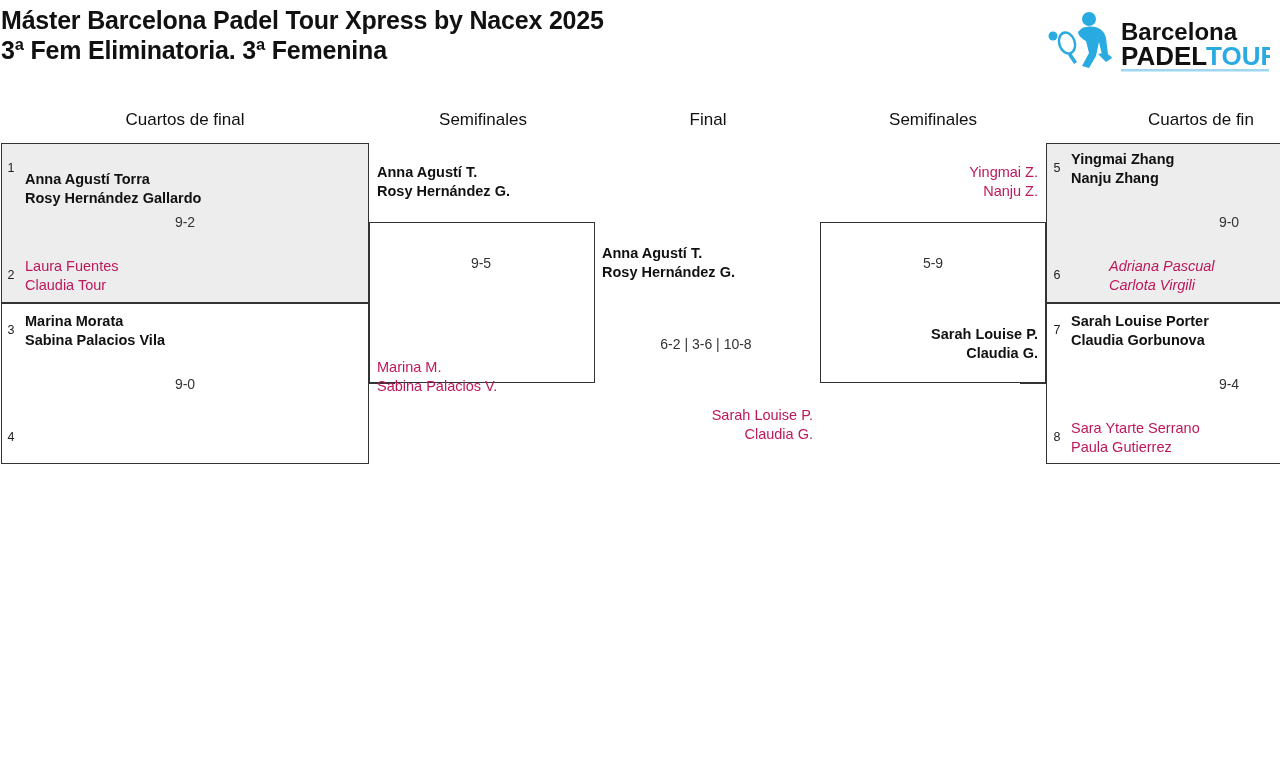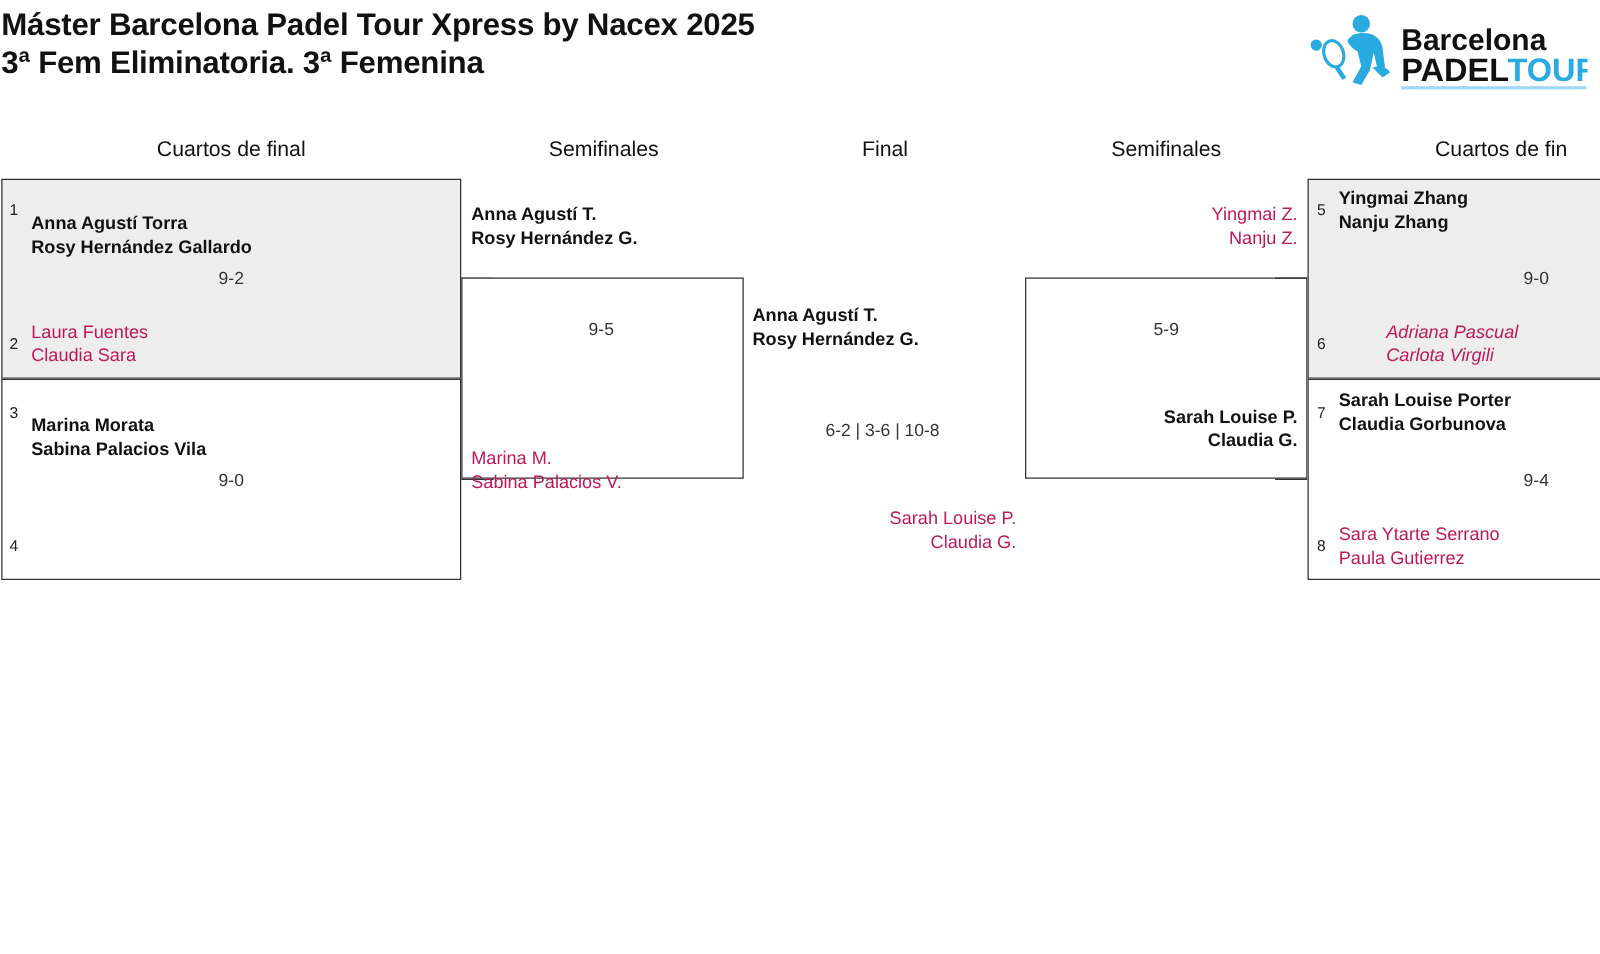--- a/index.html
+++ b/index.html
@@ -98,26 +98,26 @@
   <div class="box shaded" style="left:1px; top:143px; width:368px; height:160px;"></div>
   <div class="seed" style="left:4px; top:161px;">1</div>
   <div class="team win" style="left:25px; top:142px;margin-top:28px;">
     <span class="ln">Anna Agustí Torra</span>
     <span class="ln">Rosy Hernández Gallardo</span>
   </div>
   <div class="score center" style="left:100px; top:213px; width:170px;">9-2</div>
   <div class="seed" style="left:4px; top:268px;">2</div>
   <div class="team lose" style="left:25px; top:257px;">
     <span class="ln">Laura Fuentes</span>
-    <span class="ln">Claudia Sara</span>
+    <span class="ln">Claudia Tour</span>
   </div>
 
   <div class="box plain" style="left:1px; top:303px; width:368px; height:161px;"></div>
   <div class="seed" style="left:4px; top:323px;">3</div>
-  <div class="team win" style="left:25px; top:312px;margin-top:20px;">
+  <div class="team win" style="left:25px; top:312px;">
     <span class="ln">Marina Morata</span>
     <span class="ln">Sabina Palacios Vila</span>
   </div>
   <div class="score center" style="left:100px; top:375px; width:170px;">9-0</div>
   <div class="seed" style="left:4px; top:430px;">4</div>
 
   <div class="connector" style="left:369px; top:222px; width:26px;"></div>
   <div class="connector" style="left:369px; top:383px; width:26px;"></div>
 
   <div class="box plain" style="left:369px; top:222px; width:226px; height:161px;"></div>

